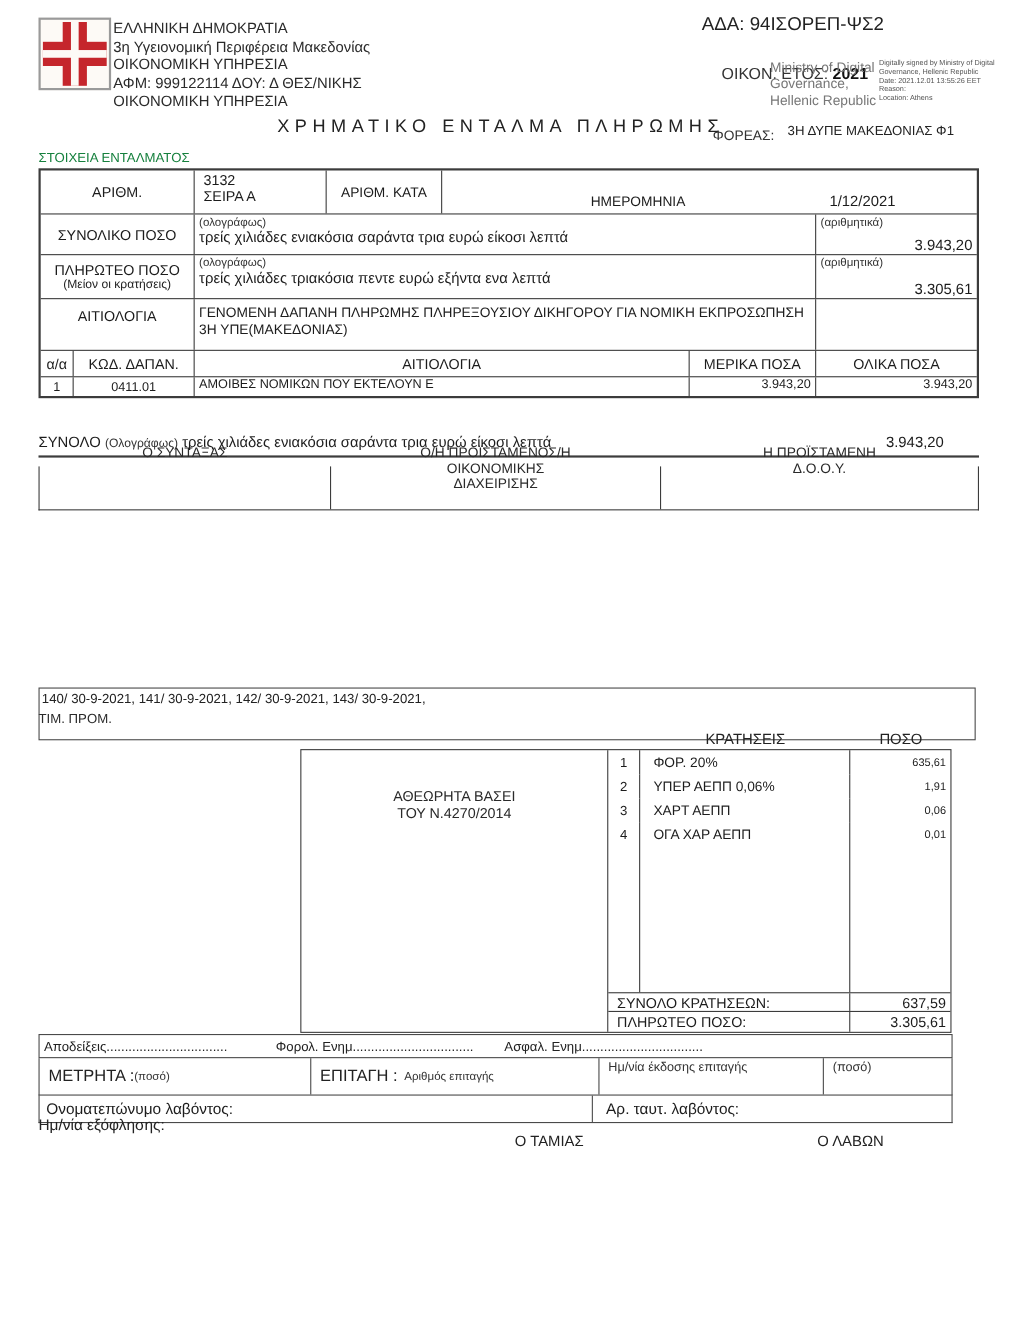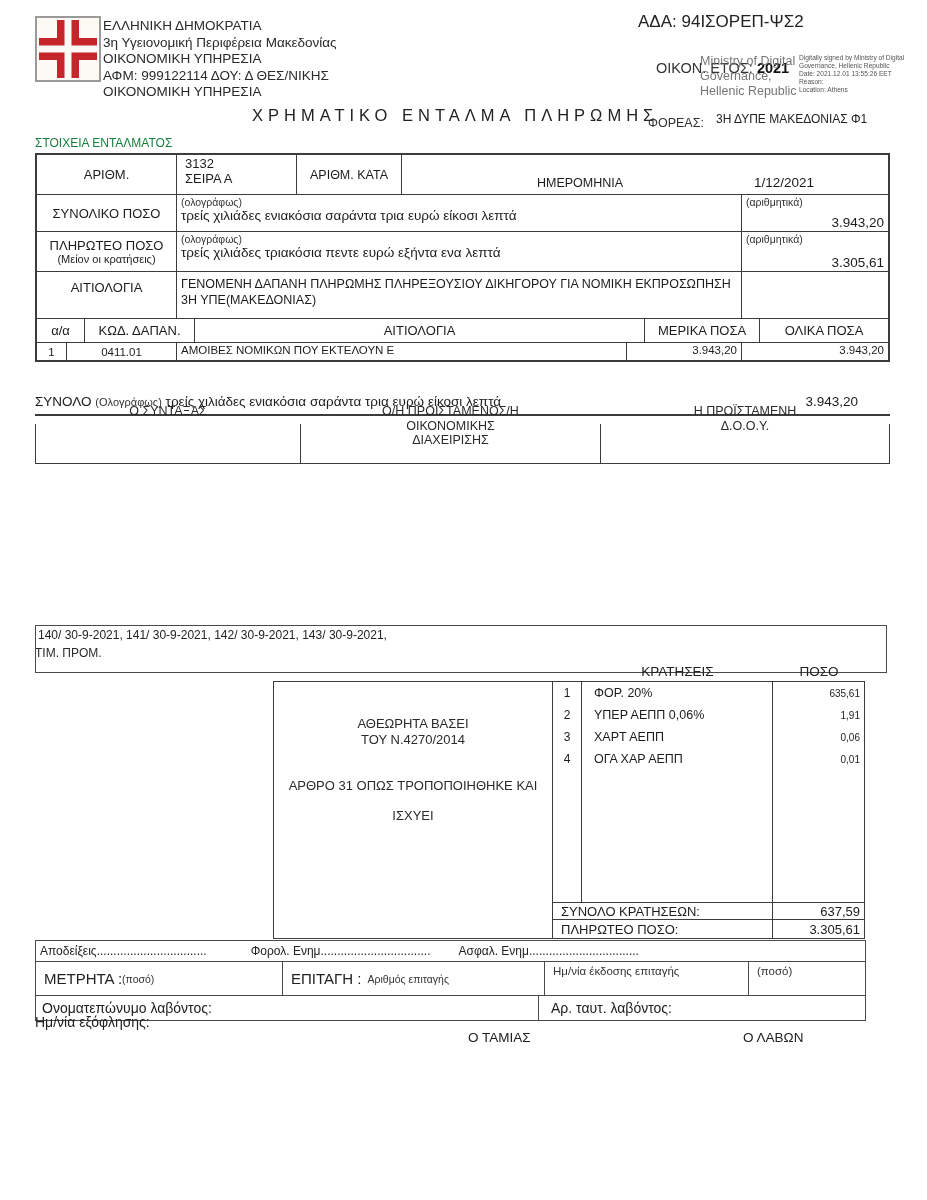--- a/index.html
+++ b/index.html
@@ -183,21 +183,21 @@
       </div>
     </div>
 
     <div class="tr" style="height:47px;">
       <div class="td ctr fs13" style="width:140px;align-items:flex-start;padding-top:8px;">ΑΙΤΙΟΛΟΓΙΑ</div>
       <div class="td fs12" style="width:565px;padding-top:4px;line-height:16px;">ΓΕΝΟΜΕΝΗ ΔΑΠΑΝΗ ΠΛΗΡΩΜΗΣ  ΠΛΗΡΕΞΟΥΣΙΟΥ ΔΙΚΗΓΟΡΟΥ ΓΙΑ ΝΟΜΙΚΗ ΕΚΠΡΟΣΩΠΗΣΗ 3Η ΥΠΕ(ΜΑΚΕΔΟΝΙΑΣ)</div>
       <div class="td" style="flex:1;"></div>
     </div>
 
     <div class="tr" style="height:24px;">
-      <div class="td ctr fs13" style="width:48px;">α/α</div>
+      <div class="td ctr fs13" style="width:30px;">α/α</div>
       <div class="td ctr fs13" style="width:110px;">ΚΩΔ. ΔΑΠΑΝ.</div>
       <div class="td ctr fs13" style="width:450px;">ΑΙΤΙΟΛΟΓΙΑ</div>
       <div class="td ctr fs13" style="width:115px;">ΜΕΡΙΚΑ ΠΟΣΑ</div>
       <div class="td ctr fs13" style="flex:1;">ΟΛΙΚΑ ΠΟΣΑ</div>
     </div>
 
     <div class="tr" style="height:17px;">
       <div class="td ctr" style="width:30px;font-size:11.5px;">1</div>
       <div class="td ctr" style="width:110px;font-size:11.5px;">0411.01</div>
       <div class="td" style="width:450px;font-size:11.5px;">ΑΜΟΙΒΕΣ ΝΟΜΙΚΩΝ ΠΟΥ ΕΚΤΕΛΟΥΝ Ε</div>
@@ -238,24 +238,20 @@
   <div class="kr-h" style="left:580px;width:195px;">ΚΡΑΤΗΣΕΙΣ</div>
   <div class="kr-h" style="left:773px;width:92px;">ΠΟΣΟ</div>
 
 
   <div class="mid-box">
     <div class="mid-left">
       <div class="p1">
         <div>ΑΘΕΩΡΗΤΑ ΒΑΣΕΙ</div>
         <div>ΤΟΥ Ν.4270/2014</div>
       </div>
-      <div class="p2">
-        <div>ΑΡΘΡΟ 31 ΟΠΩΣ ΤΡΟΠΟΠΟΙΗΘΗΚΕ ΚΑΙ</div>
-        <div style="margin-top:14px;">ΙΣΧΥΕΙ</div>
-      </div>
     </div>
     <div class="mid-right">
       <div class="ded-row">
         <div class="ded-num">1</div>
         <div class="ded-lab">ΦΟΡ. 20%</div>
         <div class="ded-amt">635,61</div>
       </div>
       <div class="ded-row">
         <div class="ded-num">2</div>
         <div class="ded-lab">ΥΠΕΡ ΑΕΠΠ 0,06%</div>

